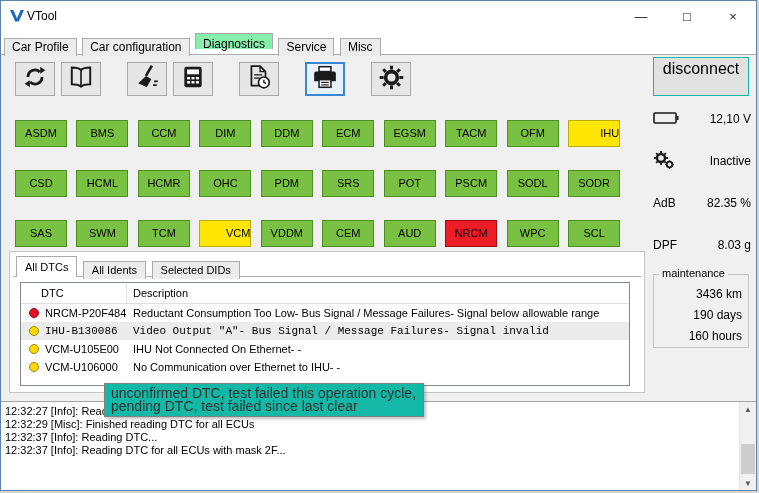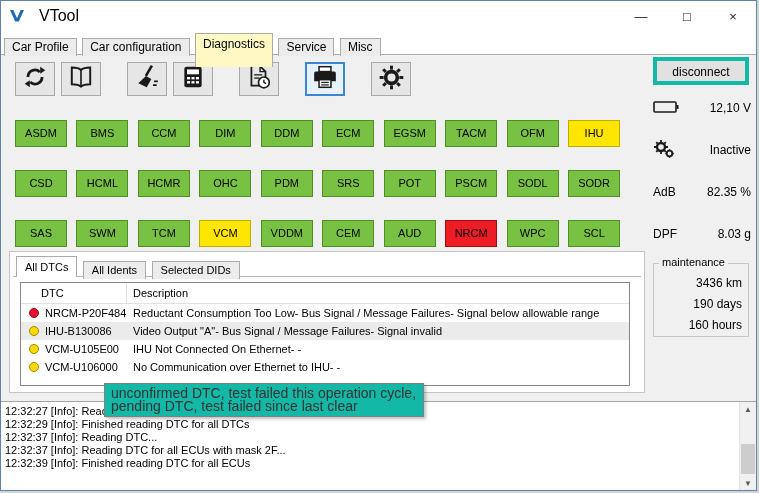--- a/index.html
+++ b/index.html
@@ -2,67 +2,67 @@
 <html><head>
 <meta charset="utf-8">
 <style>
   * { box-sizing: border-box; }
   body { margin: 0; background: #d4d4d4; font-family: "Liberation Sans", sans-serif; color: #000; }
   .window { position: relative; width: 757px; height: 491px; border: 1px solid #5f82a8; background: #f0f0f0; overflow: hidden; }
 
   
   .titlebar { position: absolute; top: 0; left: 0; right: 0; height: 30px; background: #fff; display: flex; align-items: center; }
   .logo { margin-left: 8px; display: flex; }
-  .title { margin-left: 14px; font-size: 16px; }
+  .title { margin-left: 2px; font-size: 12px; }
   .win-controls { margin-left: auto; display: flex; height: 100%; }
   .win-btn { width: 46px; height: 100%; display: flex; align-items: center; justify-content: center; font-size: 13px; color: #222; cursor: default; }
 
   
   .tabbar { position: absolute; top: 30px; left: 0; right: 0; height: 24px; background: #fff; padding-left: 3px; }
   .tabline { position: absolute; left: 0; right: 0; bottom: 0; height: 1px; background: #ababab; }
   .tab { position: relative; display: inline-block; height: 18px; line-height: 17px; padding: 0 7px; font-size: 12px; background: #ececec; border: 1px solid #ababab; border-bottom: none; margin-right: 1px; top: 5px; z-index: 1; }
-  .tab.active { background: #fef9c3; height: 34px; line-height: 21px; top: 2px; z-index: 3; }
+  .tab.active { background: #86efac; height: 16px; line-height: 21px; top: 2px; z-index: 3; }
 
   
   .page { position: absolute; top: 54px; left: 0; right: 0; height: 346px; background: #f0f0f0; }
 
   
   .toolbar { position: absolute; left: 14px; top: 6px; height: 36px; display: flex; align-items: center; }
   .tool-btn { width: 40px; height: 34px; background: #e6e6e6; border: 1px solid #a9a9a9; display: flex; align-items: center; justify-content: center; margin-right: 6px; }
   .tool-btn.gap { margin-right: 26px; }
   .tool-btn.focused { border: 2px solid #3a86d2; background: #e7f1fb; margin-right: 26px; }
 
   
   .ecu-grid { position: absolute; left: 14px; top: 52px; width: 630px; }
   .ecu-btn { display: inline-block; width: 52px; height: 27px; line-height: 25px; margin: 13px 5px 10px 0; text-align: center; font-size: 11px; border: 1px solid; cursor: default; }
   .ecu-btn.green  { background: #79c143; border-color: #4d8f22; }
-  .ecu-btn.yellow { background: #ffe600; border-color: #bcae00; }
+  .ecu-btn.yellow { background: #ffe600; border-color: #bcae00; text-align: right; }
   .ecu-btn.red    { background: #ee1c25; border-color: #9b1016; }
 
   
   .right-panel { position: absolute; left: 652px; top: 2px; width: 98px; font-size: 12px; }
-  .disconnect-btn { width: 96px; height: 28px; background: #e1e1e1; border: 4px solid #14b8a6; font-size: 12px; text-align: center; line-height: 22px; cursor: default; }
+  .disconnect-btn { width: 96px; height: 39px; background: #e1e1e1; border: 1px solid #14b8a6; font-size: 16px; text-align: center; line-height: 22px; cursor: default; }
   .rp-row { display: flex; justify-content: space-between; align-items: center; margin-top: 24px; height: 18px; }
   .rp-value { text-align: right; }
   .maint-box { position: relative; margin-top: 20px; width: 96px; height: 74px; border: 1px solid #c6c6c6; }
   .maint-title { position: absolute; top: -8px; left: 5px; background: #f0f0f0; padding: 0 3px; font-size: 11px; }
   .maint-values { padding: 9px 6px 0 0; text-align: right; line-height: 21px; font-size: 12px; }
 
   
   .dtc-panel { position: absolute; left: 8px; top: 196px; width: 636px; height: 142px; background: #fff; border: 1px solid #c5c5c5; }
   .dtc-tabs { position: absolute; top: 4px; left: 6px; height: 21px; z-index: 2; }
   .dtc-tabline { position: absolute; top: 24px; left: 3px; right: 3px; height: 1px; background: #b5b5b5; z-index: 1; }
   .dtc-tab { position: relative; display: inline-block; height: 18px; line-height: 17px; padding: 0 8px; font-size: 11px; background: #ececec; border: 1px solid #ababab; border-bottom: none; margin-right: 1px; top: 3px; }
   .dtc-tab.active { background: #fff; height: 21px; line-height: 20px; top: 0; z-index: 3; }
   .dtc-table { position: absolute; left: 10px; right: 14px; top: 30px; bottom: 6px; background: #fff; border: 1px solid #828790; overflow: hidden; }
   .dtc-header { display: flex; height: 21px; border-bottom: 1px solid #e0e0e0; font-size: 11px; }
   .dtc-header .col-dtc { width: 106px; flex: none; padding-left: 20px; line-height: 20px; border-right: 1px solid #e0e0e0; }
   .dtc-header .col-desc { flex: 1; padding-left: 6px; line-height: 20px; }
   .dtc-row { display: flex; height: 18px; font-size: 11px; align-items: center; }
-  .dtc-row.hover { background: #ebebeb; }
+  .dtc-row.hover { background: #ebebeb; font-family: Liberation Mono, monospace; }
   .dtc-row .col-dtc { width: 106px; flex: none; padding-left: 8px; display: flex; align-items: center; }
   .dtc-row .col-desc { flex: 1; padding-left: 6px; white-space: nowrap; overflow: hidden; }
   .status-dot { width: 10px; height: 10px; border-radius: 50%; margin-right: 6px; flex: none; }
   .status-dot.red    { background: #e8112d; border: 1px solid #8c0a1a; }
   .status-dot.yellow { background: #ffd800; border: 1px solid #9a8b00; }
 
   
   .log-area { position: absolute; top: 400px; left: 0; right: 0; height: 91px; background: #fff; border-top: 1px solid #a5a5a5; }
   .log-lines { position: absolute; left: 0; top: 3px; right: 18px; padding-left: 4px; font-size: 11px; line-height: 13px; white-space: nowrap; overflow: hidden; }
   .log-scrollbar { position: absolute; right: 0; top: 0; bottom: 0; width: 17px; background: #f0f0f0; border-left: 1px solid #e2e2e2; }
@@ -382,27 +382,26 @@
           </div>
       </div>
     </div>
   </div>
 
   <div class="log-area">
     <div class="log-lines">
 
         <div class="log-line">12:32:27 [Info]: Reading DTC for all ECUs with mask 2F...</div>
 
-        <div class="log-line">12:32:29 [Info]: Finished reading DTC for all DTCs</div>
+        <div class="log-line">12:32:29 [Misc]: Finished reading DTC for all ECUs</div>
 
         <div class="log-line">12:32:37 [Info]: Reading DTC...</div>
 
         <div class="log-line">12:32:37 [Info]: Reading DTC for all ECUs with mask 2F...</div>
 
-        <div class="log-line">12:32:39 [Info]: Finished reading DTC for all ECUs</div>
       </div>
     <div class="log-scrollbar">
       <div class="scroll-btn up">▲</div>
       <div class="scroll-thumb"></div>
       <div class="scroll-btn down">▼</div>
     </div>
   </div>
 
   <div class="tooltip">unconfirmed DTC, test failed this operation cycle, pending DTC, test failed since last clear</div>
 

